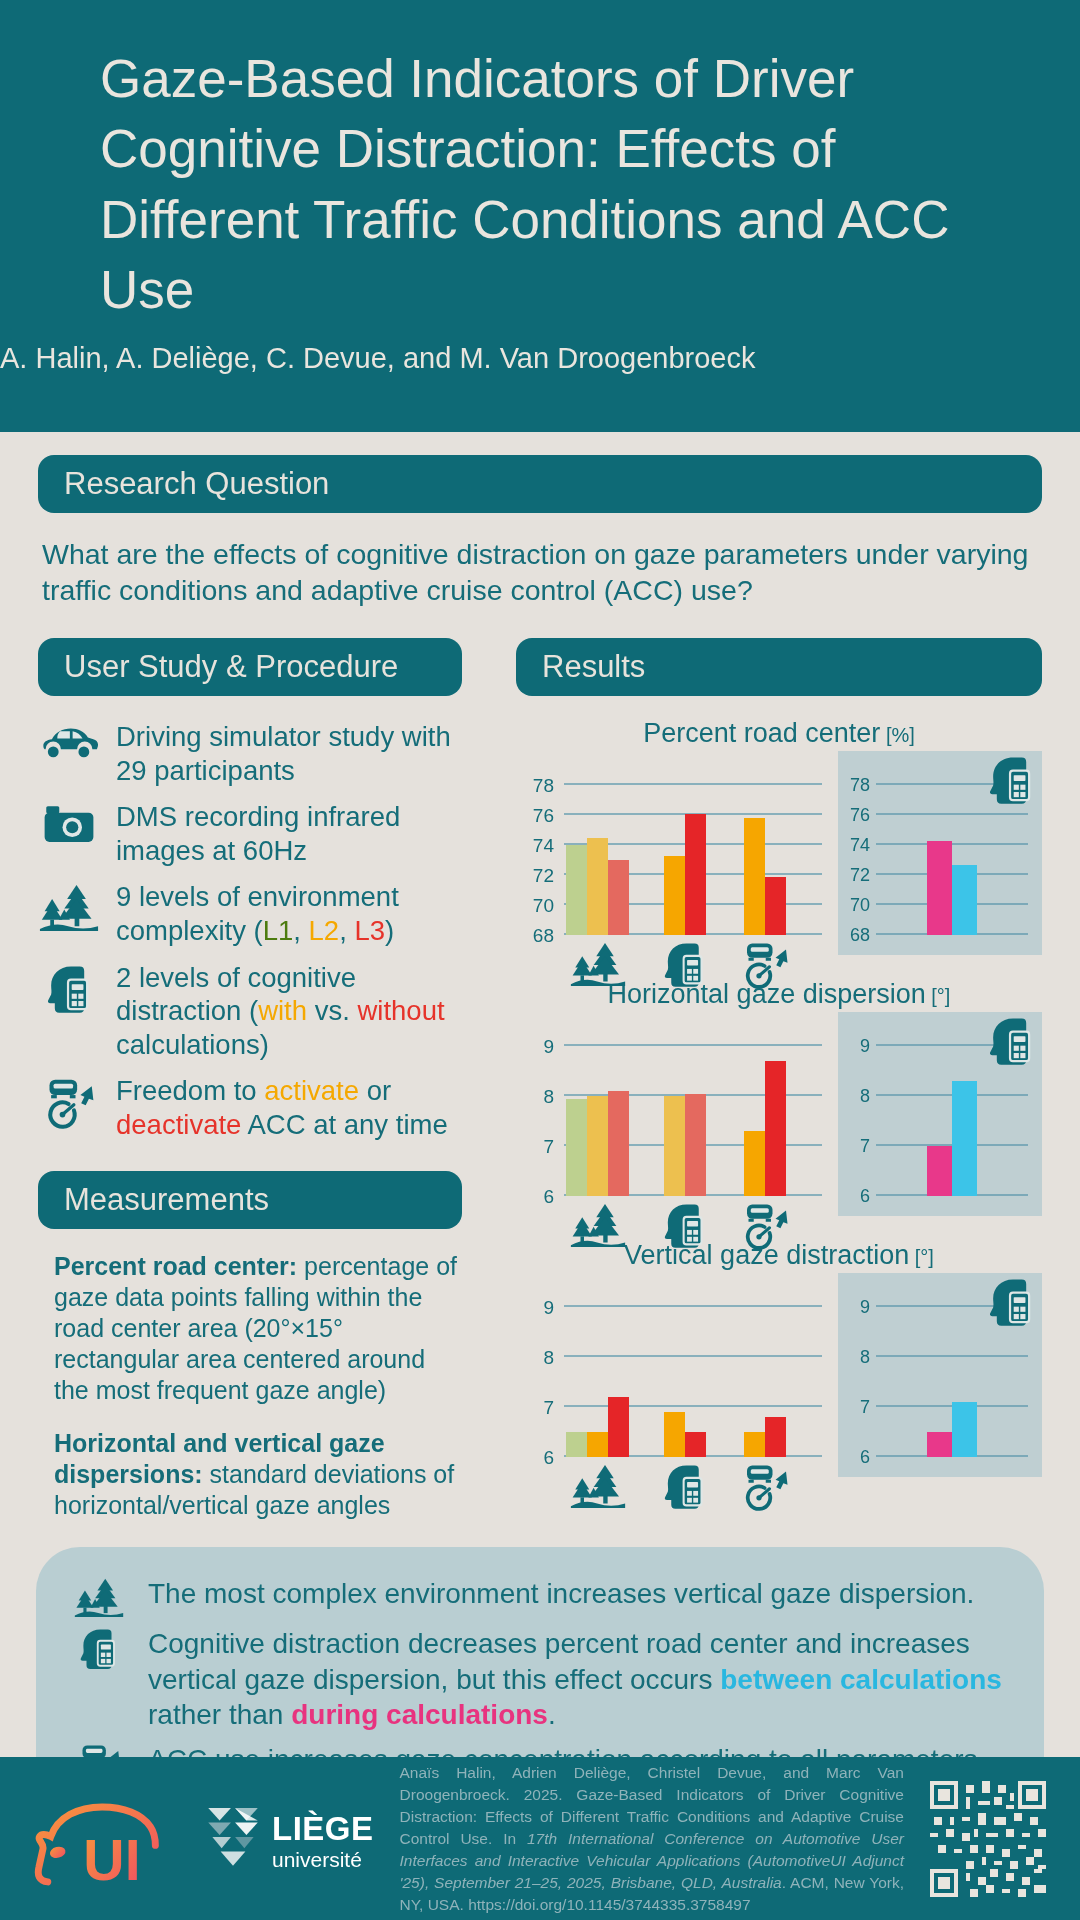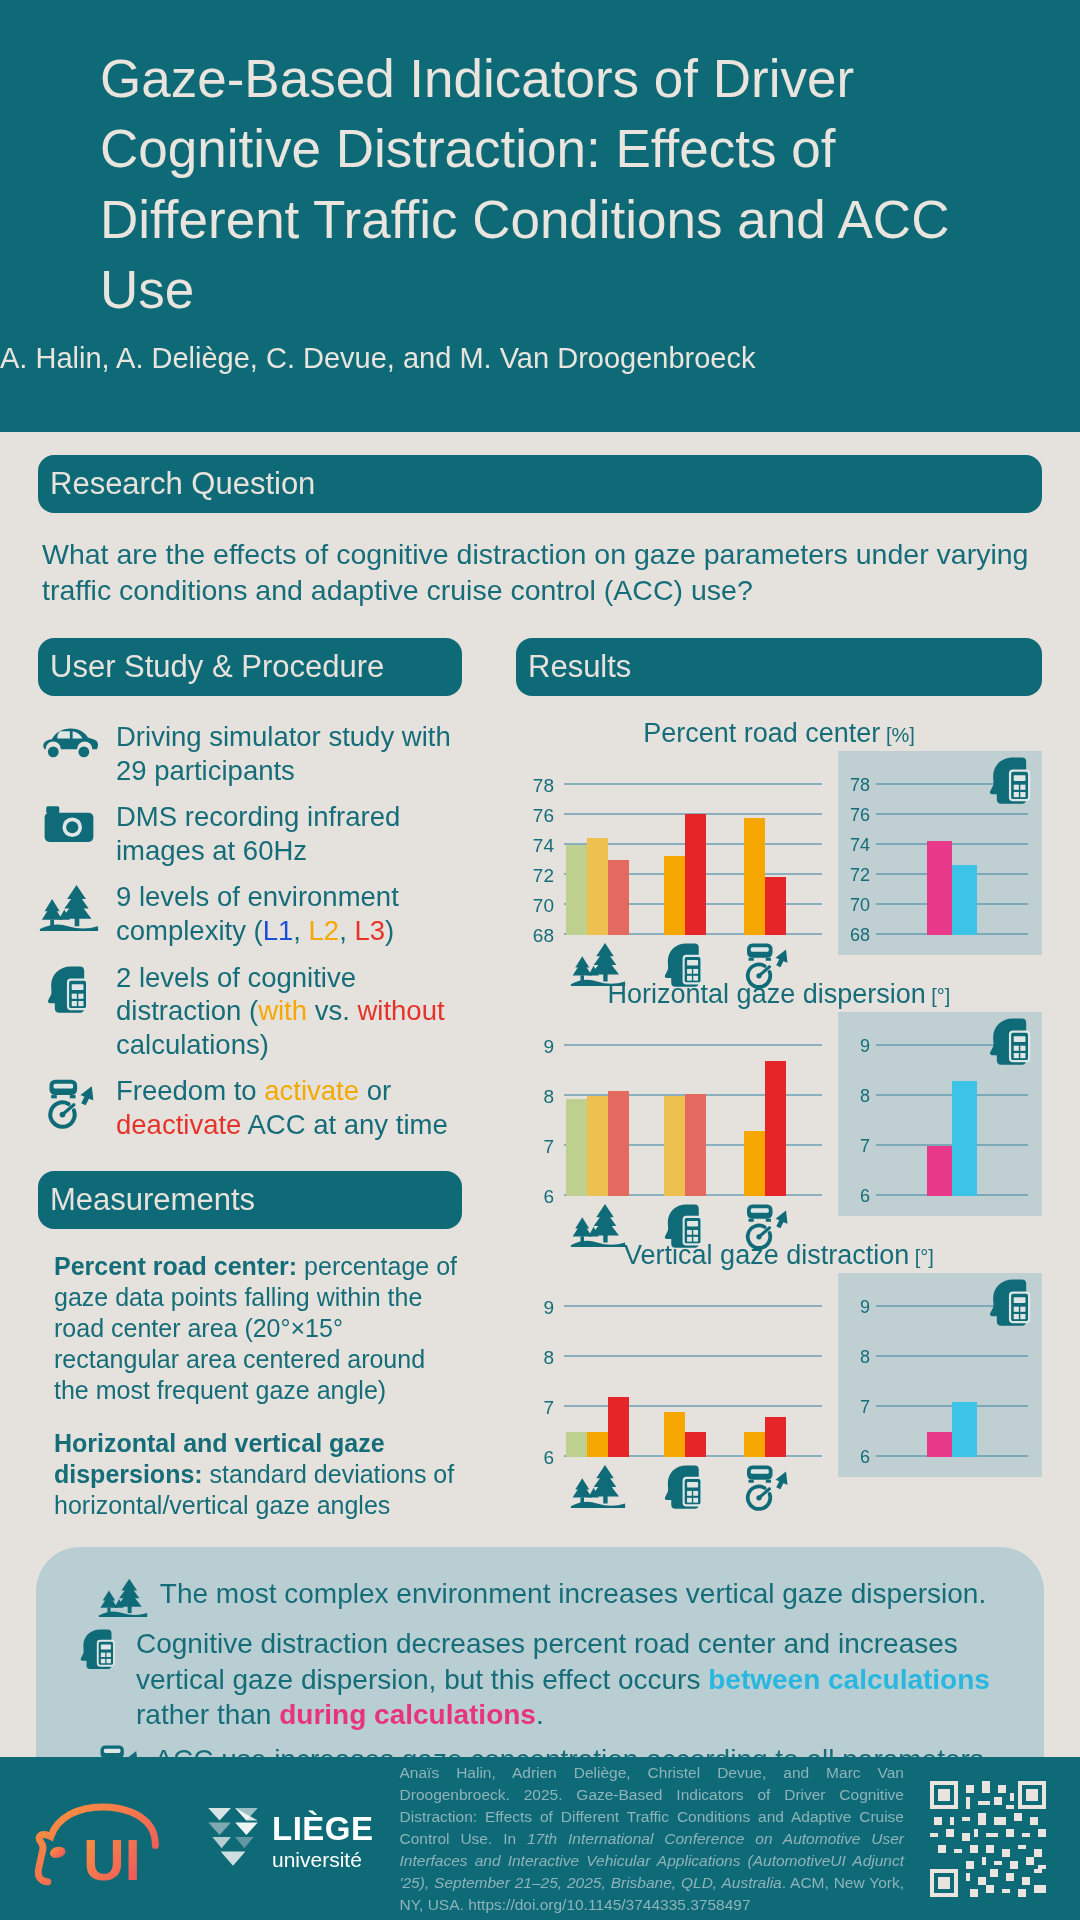--- a/index.html
+++ b/index.html
@@ -4,37 +4,37 @@
 <style>
   html,body{margin:0;padding:0;background:#777;}
   .poster{position:relative;width:1080px;height:1920px;margin:0 auto;background:#e5e1dc;
     font-family:"Liberation Sans", sans-serif;overflow:hidden;}
   
   .masthead{background:#0e6a76;height:432px;box-sizing:border-box;padding-top:44px;text-align:left;}
   .masthead h1{margin:0 auto;width:880px;font-size:53px;font-weight:400;line-height:1.33;color:#e9e5de;}
   .authors{margin-top:16px;font-size:29px;color:#e9e5de;}
   
   .sec-head{background:#0e6a76;color:#e7e3dc;border-radius:16px;font-size:31px;
-    height:58px;display:flex;align-items:center;padding:0 12px;box-sizing:border-box;}
+    height:58px;display:flex;align-items:center;padding:0 26px;box-sizing:border-box;}
   
   .rq{margin:23px 38px 0;}
   .rq-text{margin:24px 4px 0;font-size:28.5px;line-height:1.25;color:#156d79;}
   
   .columns{display:flex;gap:54px;margin:30px 38px 0;}
   .col-left{width:424px;flex:none;}
   .col-right{flex:1;min-width:0;}
   
   .bullets{margin-top:24px;}
   .bullet{display:flex;gap:16px;margin-bottom:13px;}
   .bullet-icon{width:62px;flex:none;display:flex;justify-content:center;padding-top:4px;}
   .bullet-text{font-size:27.5px;line-height:1.22;color:#156d79;}
   .mh{margin-top:30px;}
   .mpara{margin:22px 0 0 16px;font-size:25px;line-height:1.24;color:#156d79;}
   .b{font-weight:bold;} .i{font-style:italic;}
-  .c-green{color:#1d4ed8;} .c-orange{color:#f5a800;} .c-red{color:#e6332a;}
+  .c-green{color:#4d7c0f;} .c-orange{color:#f5a800;} .c-red{color:#e6332a;}
   .c-cyan{color:#29b7e0;} .c-pink{color:#e8337f;}
   
   .chart{margin-top:16px;}
   .chart:first-child{margin-top:22px;}
   .chart-titlebar{text-align:center;font-size:27px;color:#156d79;}
   .c-unit{font-size:20px;}
   .chart-body{display:flex;gap:14px;height:212px;margin-top:2px;}
   .main-plot{flex:1;position:relative;padding-top:34px;min-width:0;}
   .plot-grid{height:150px;position:relative;margin-left:48px;margin-right:2px;}
   .gridline{position:absolute;left:0;right:0;height:2px;background:#5795ab;opacity:.65;}
@@ -57,21 +57,21 @@
   .ic-driving-simulator{width:58px;height:36px;}
   .ic-dms-camera{width:52px;height:40px;}
   .ic-environment-complexity{width:60px;height:47px;}
   .ic-cognitive-distraction{width:47px;height:50px;}
   .ic-acc{width:52px;height:52px;}
   .gicon.ic-environment-complexity{width:56px;height:44px;}
   .gicon.ic-cognitive-distraction{width:44px;height:47px;}
   .gicon.ic-acc{width:48px;height:48px;}
   
   .takeaway{margin:26px 36px 0;background:#b9ced2;border-radius:44px;padding:20px 34px;}
-  .tk-row{display:flex;gap:8px;align-items:flex-start;margin:9px 0;justify-content:center;}
+  .tk-row{display:flex;gap:20px;align-items:flex-start;margin:9px 0;}
   .tk-icon{width:58px;flex:none;display:flex;justify-content:center;padding-top:2px;}
   .tk-icon .ic-environment-complexity{width:50px;height:39px;}
   .tk-icon .ic-cognitive-distraction{width:40px;height:43px;}
   .tk-icon .ic-acc{width:44px;height:44px;}
   .tk-text{font-size:28px;line-height:1.27;color:#156d79;}
   
   .footband{position:absolute;left:0;right:0;bottom:0;height:163px;background:#0e6a76;
     display:flex;align-items:center;gap:22px;padding:0 34px;box-sizing:border-box;}
   .aui-logo{width:148px;height:104px;flex:none;}
   .liege{display:flex;align-items:flex-end;gap:10px;flex:none;}

